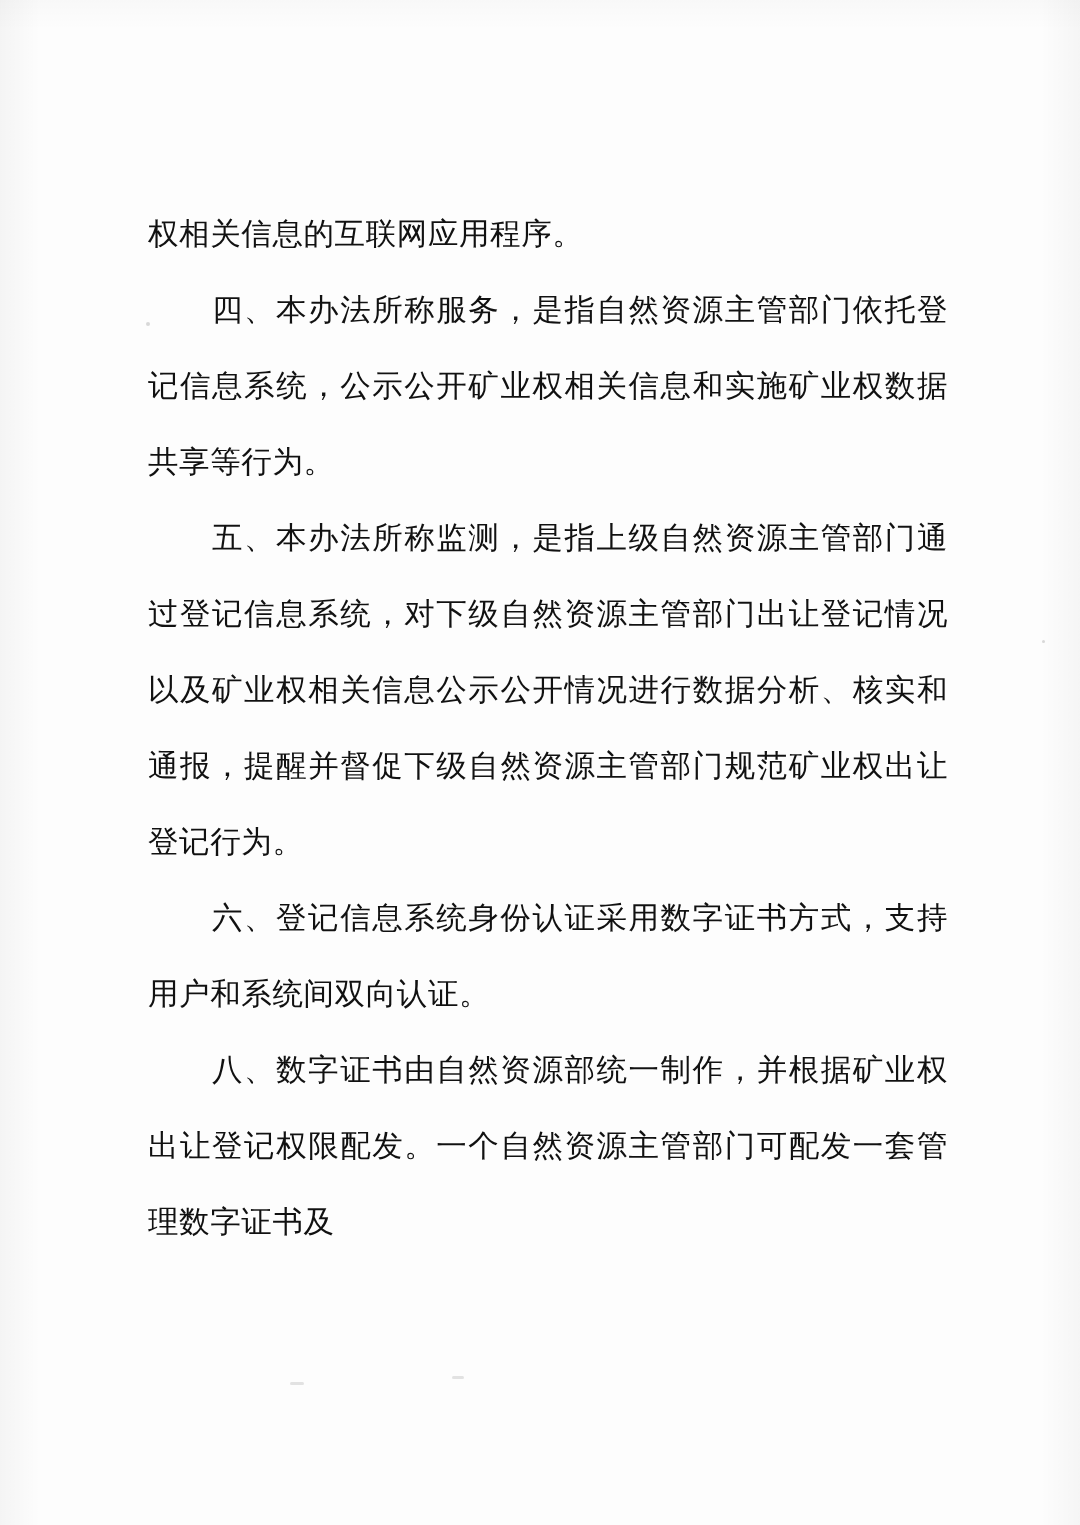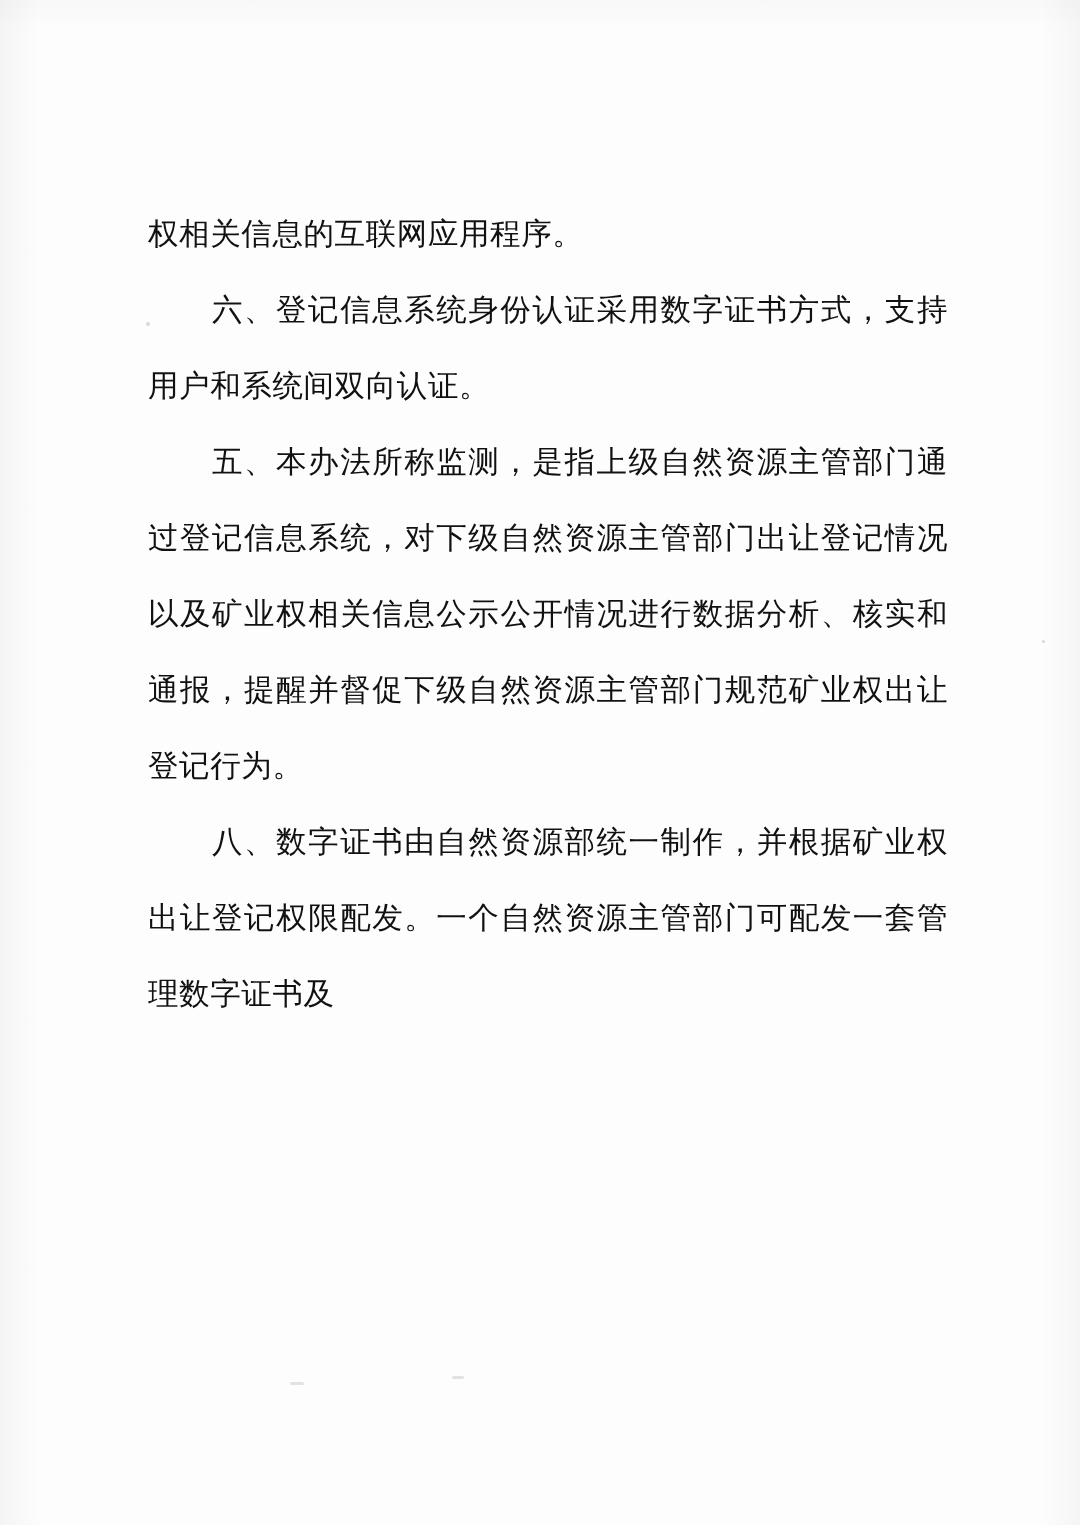--- a/index.html
+++ b/index.html
@@ -64,18 +64,19 @@
 
 <div class="page">
 
   <div class="speck" style="left:146px; top:322px; width:4px; height:4px;"></div>
   <div class="smudge" style="left:290px; top:1382px; width:14px; height:3px; border-radius:2px;"></div>
   <div class="smudge" style="left:452px; top:1376px; width:12px; height:3px; border-radius:2px;"></div>
   <div class="speck" style="left:1042px; top:640px; width:3px; height:3px;"></div>
 
   <div class="content">
     <p class="para">权相关信息的互联网应用程序。</p>
+    <p class="para indent">四、本办法所称服务，是指自然资源主管部门依托登记信息系统，公示公开矿业权相关信息和实施矿业权数据共享等行为。</p>
+    <p class="para indent">五、本办法所称监测，是指上级自然资源主管部门通过登记信息系统，对下级自然资源主管部门出让登记情况以及矿业权相关信息公示公开情况进行数据分析、核实和通报，提醒并督促下级自然资源主管部门规范矿业权出让登记行为。</p>
     <p class="para indent">六、登记信息系统身份认证采用数字证书方式，支持用户和系统间双向认证。</p>
-    <p class="para indent">五、本办法所称监测，是指上级自然资源主管部门通过登记信息系统，对下级自然资源主管部门出让登记情况以及矿业权相关信息公示公开情况进行数据分析、核实和通报，提醒并督促下级自然资源主管部门规范矿业权出让登记行为。</p>
     <p class="para indent">八、数字证书由自然资源部统一制作，并根据矿业权出让登记权限配发。一个自然资源主管部门可配发一套管理数字证书及</p>
   </div>
 
 </div>
 
 </body></html>

